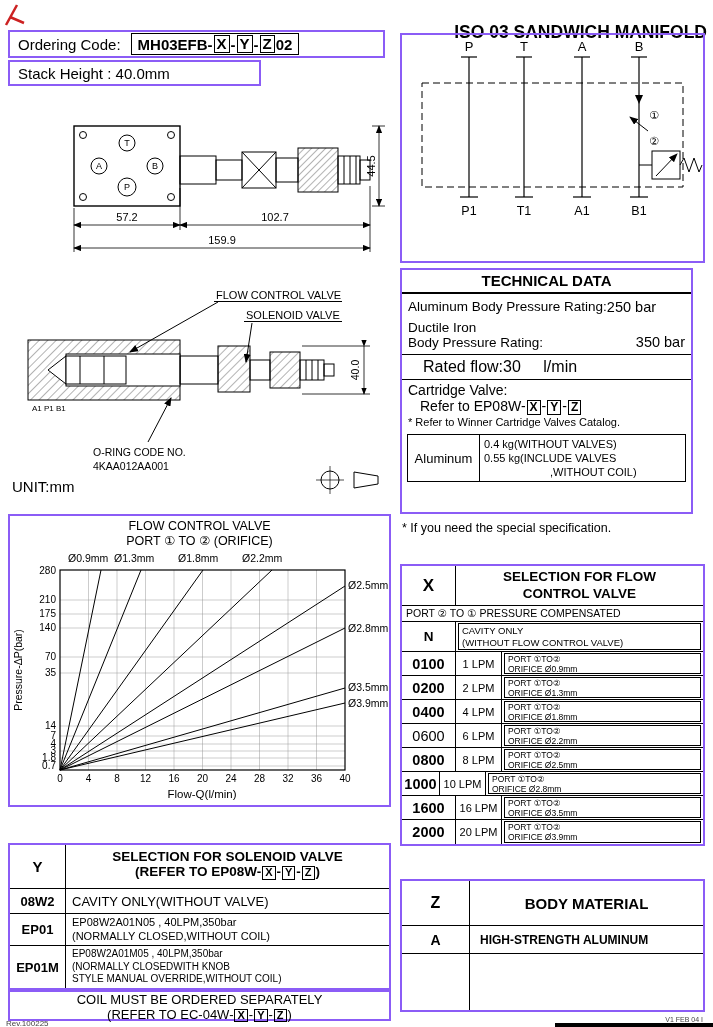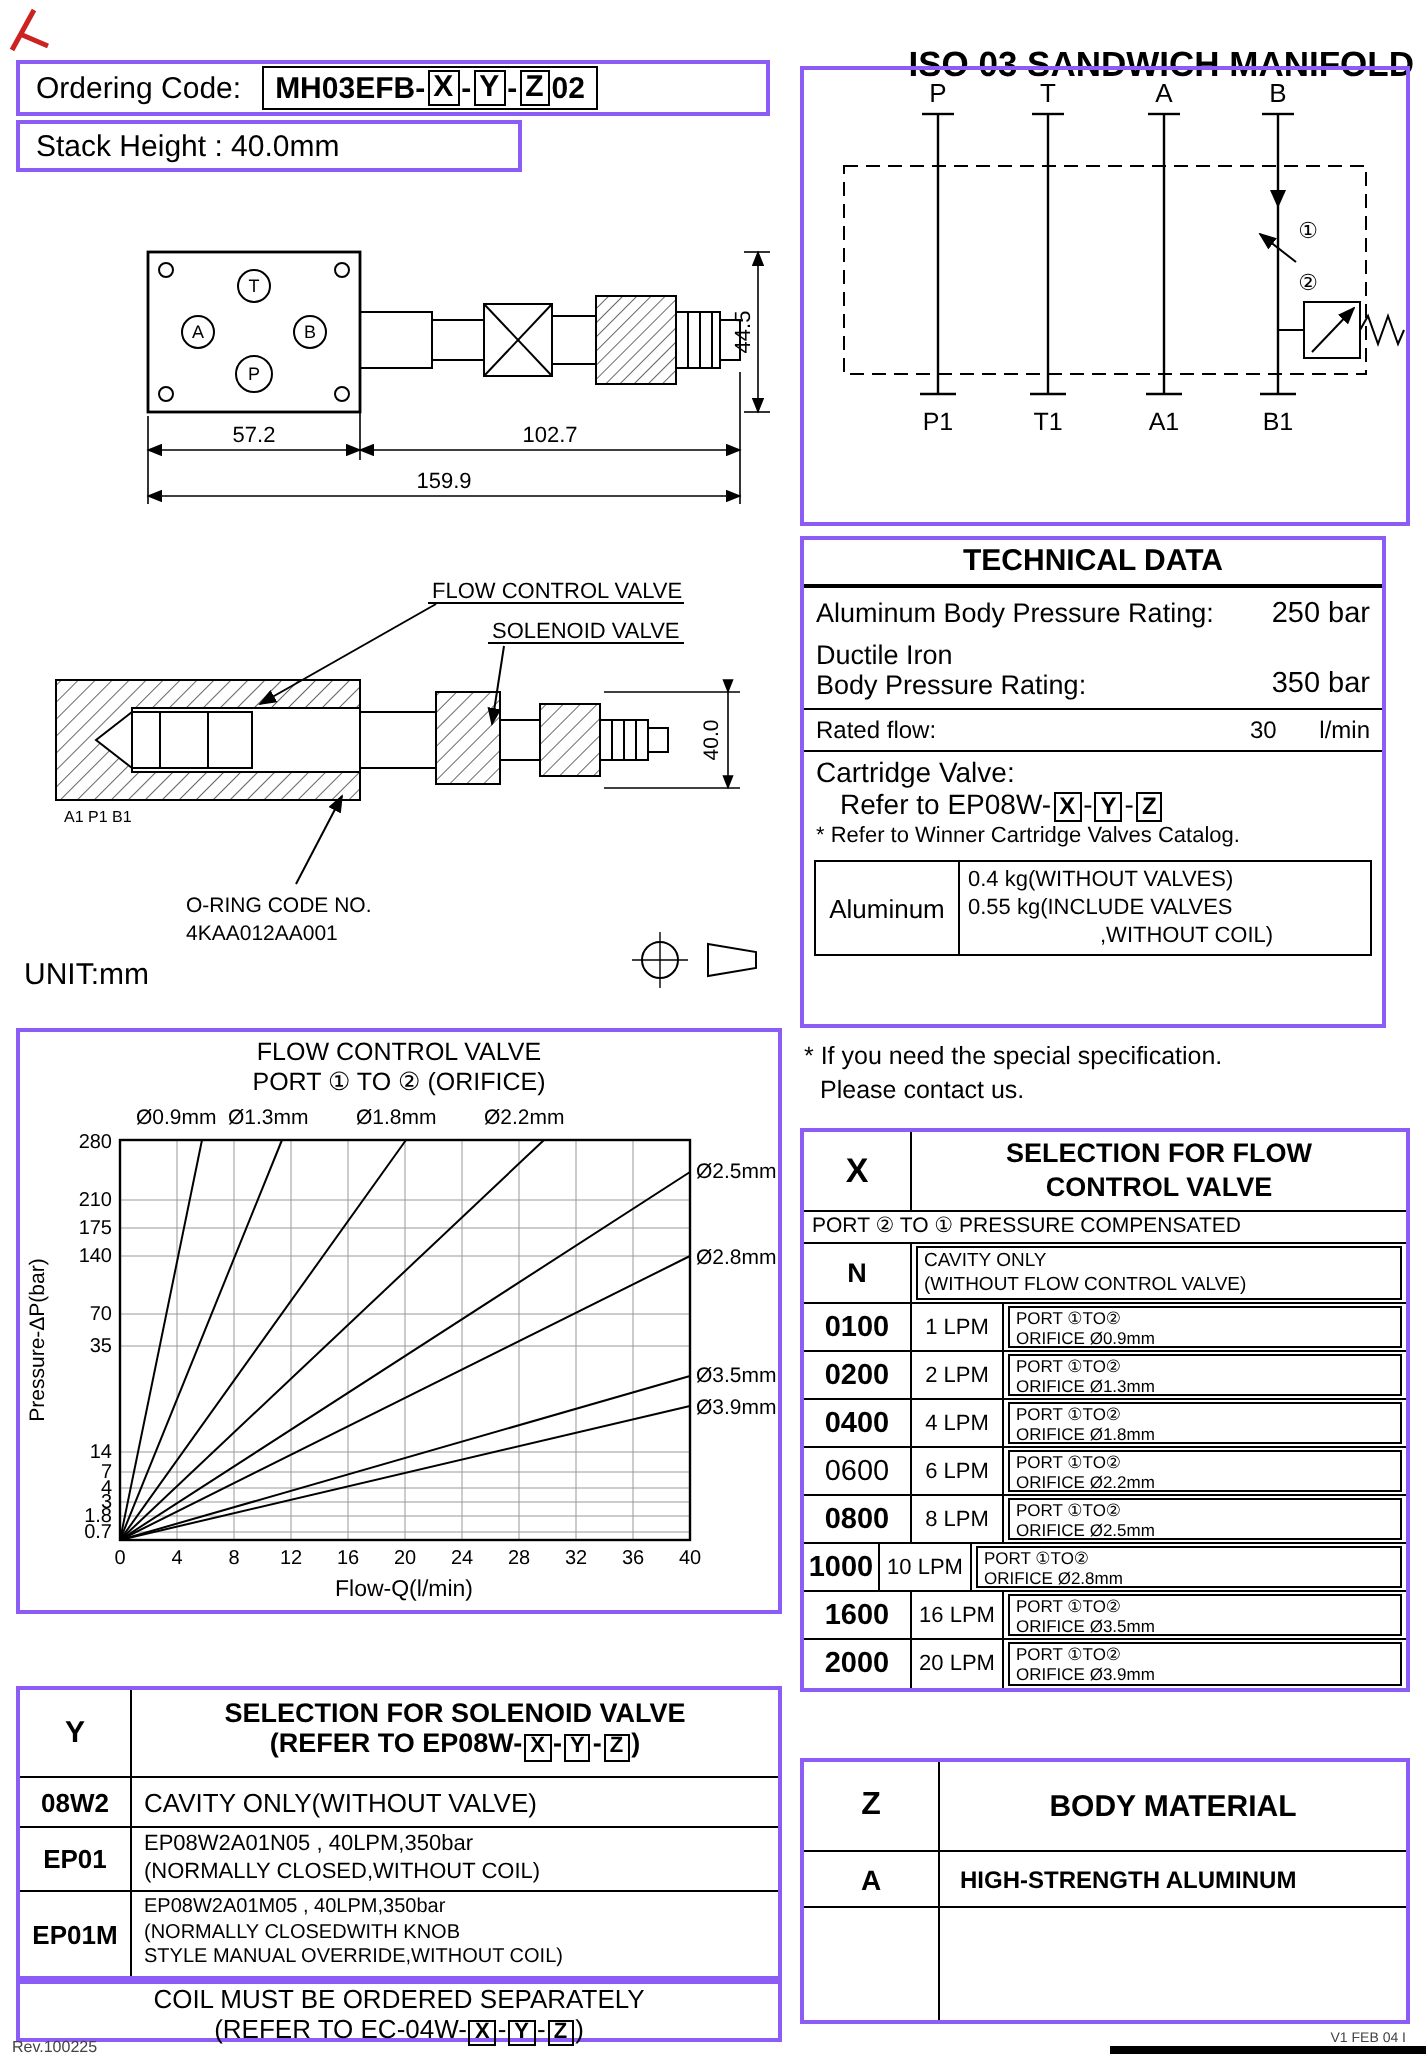--- a/index.html
+++ b/index.html
@@ -143,30 +143,30 @@
       </g>
       <text x="67" y="180" font-size="12.5" text-anchor="middle">P1</text>
       <text x="122" y="180" font-size="12.5" text-anchor="middle">T1</text>
       <text x="180" y="180" font-size="12.5" text-anchor="middle">A1</text>
       <text x="237" y="180" font-size="12.5" text-anchor="middle">B1</text>
     </svg>
   </div>
 
   <div class="abs b2" style="left:400px;top:268px;width:293px;height:246px">
     <div class="rowline" style="border-bottom-width:2px;height:24px;text-align:center;font-weight:bold;font-size:15px;line-height:22px">TECHNICAL DATA</div>
-    <div class="flex" style="justify-content:space-between;padding:5px 6px 2px;font-size:13.5px">
+    <div class="flex" style="justify-content:flex-start;padding:5px 6px 2px;font-size:13.5px">
       <span>Aluminum Body Pressure Rating:</span>
       <span style="font-size:14.5px">250 bar</span>
     </div>
     <div class="flex" style="justify-content:space-between;align-items:flex-end;padding:3px 6px 4px;font-size:13.5px">
       <span class="pre">Ductile Iron
 Body Pressure Rating:</span>
       <span style="font-size:14.5px">350 bar</span>
     </div>
-    <div class="flex" style="border-top:1px solid #000;justify-content:space-between;padding:3px 6px;font-size:12px">
+    <div class="flex" style="border-top:1px solid #000;justify-content:flex-start;padding:3px 21px;font-size:16px">
       <span>Rated flow:</span>
       <span>
         <span>30</span>
         <span style="margin-left:18px">l/min</span>
       </span>
     </div>
     <div style="border-top:1px solid #000;padding:2px 6px 2px;font-size:14px">
       <div>Cartridge Valve:</div>
       <div style="padding-left:12px">
         <span>Refer to EP08W-</span><span class="bl" style="font-size:12px">X</span><span>-</span><span class="bl" style="font-size:12px">Y</span><span>-</span><span class="bl" style="font-size:12px">Z</span>
@@ -178,21 +178,20 @@
       <div style="padding:2px 4px;font-size:11px;line-height:1.3">
         <div>0.4  kg(WITHOUT VALVES)</div>
         <div>0.55 kg(INCLUDE VALVES</div>
         <div style="padding-left:66px">,WITHOUT COIL)</div>
       </div>
     </div>
   </div>
 
   <div class="abs" style="left:402px;top:520px;font-size:12.5px;line-height:1.35">
     <div>* If you need the special specification.</div>
-    <div style="padding-left:8px">Please contact us.</div>
   </div>
 
   <div class="abs b2" style="left:400px;top:564px;width:305px">
     <div class="flex rowline" style="height:40px">
       <div class="cc colline" style="width:54px;font-weight:bold;font-size:17px">X</div>
       <div class="cc pre" style="flex:1;font-weight:bold;font-size:13.5px;text-align:center;line-height:1.25">SELECTION FOR FLOW
 CONTROL VALVE</div>
     </div>
     <div class="rowline" style="height:16px;font-size:10.5px;line-height:15px;padding-left:4px">PORT ② TO ① PRESSURE COMPENSATED</div>
     <div class="flex rowline" style="height:30px">

